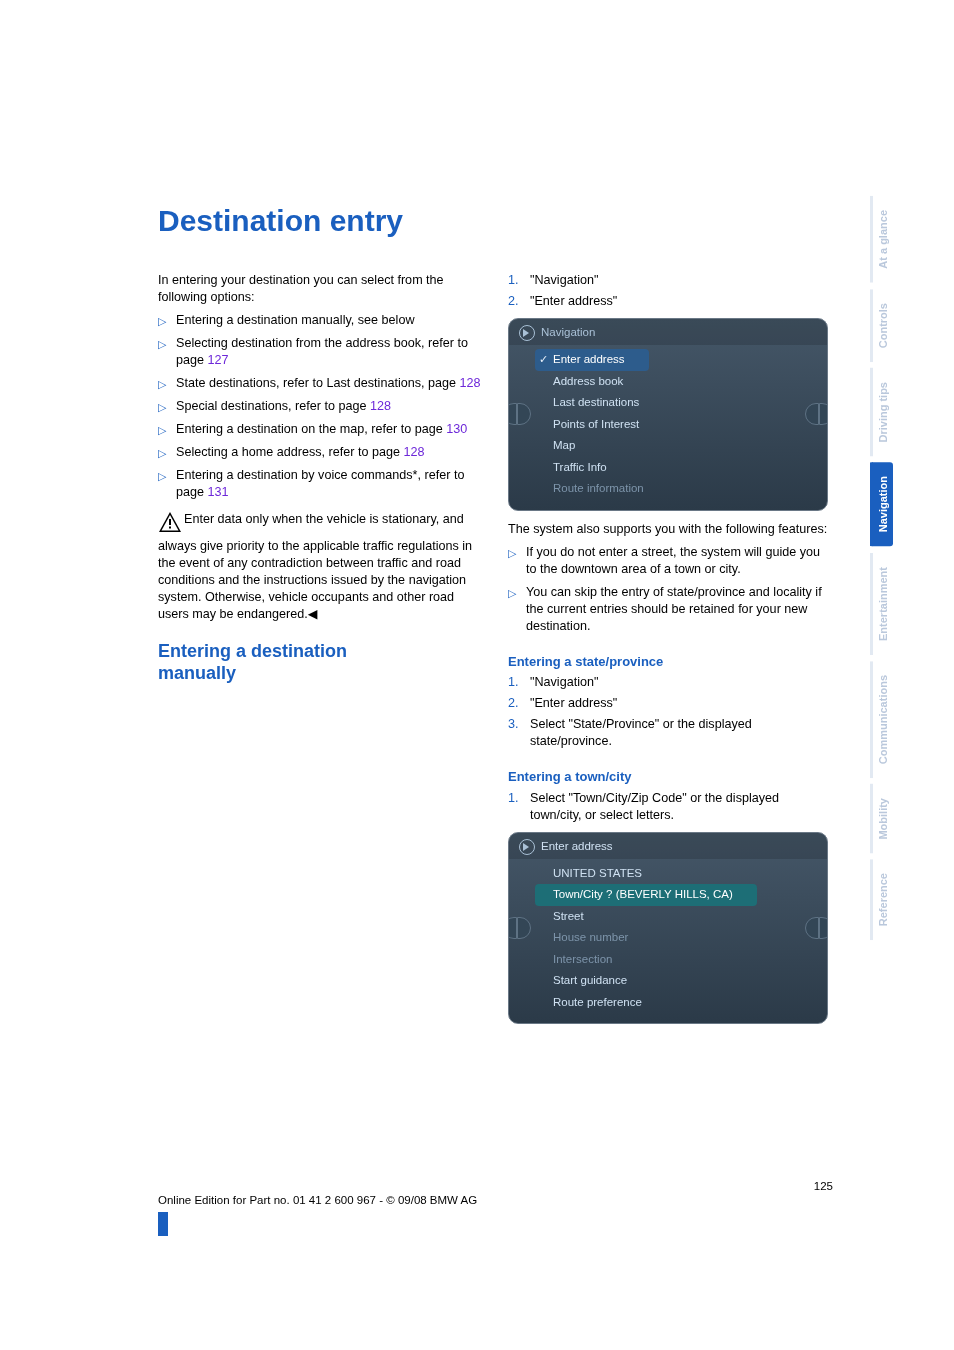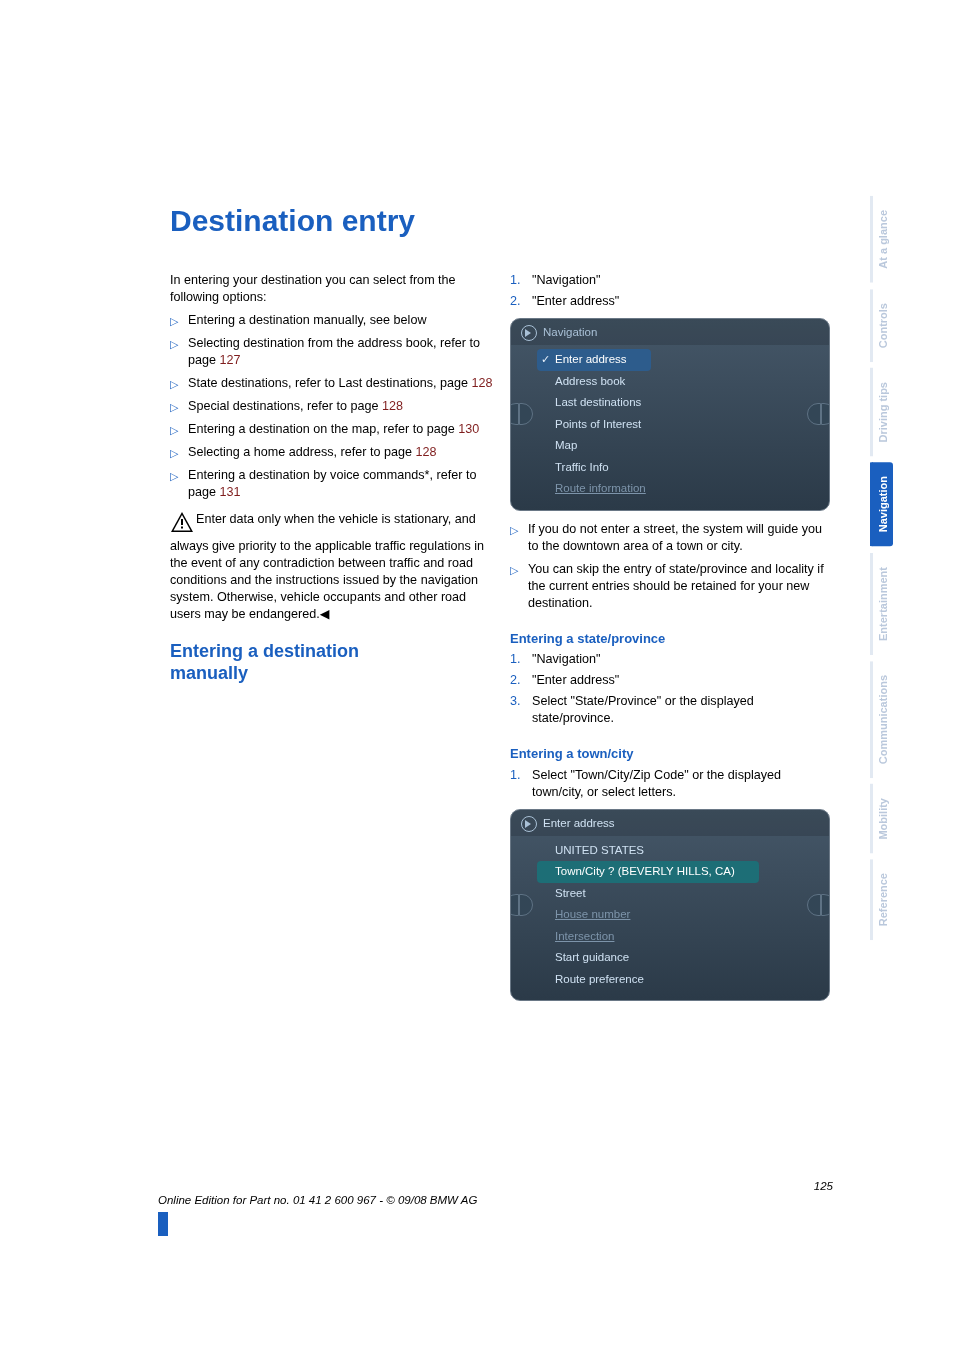--- a/index.html
+++ b/index.html
@@ -1,45 +1,45 @@
 <!DOCTYPE html>
 <html><head>
 <meta charset="utf-8">
 <style>
   * { box-sizing: border-box; margin: 0; padding: 0; }
   html, body { width: 954px; height: 1350px; background: #fff; font-family: Arial, Helvetica, sans-serif; color: #000; }
   .page { position: relative; width: 954px; height: 1350px; }
-  .content { position: absolute; left: 170px; top: 204px; width: 675px; }
+  .content { position: absolute; left: 158px; top: 204px; width: 675px; }
   .title { font-size: 30px; font-weight: bold; color: #1a5fbf; margin-bottom: 34px; }
-  .columns { display: flex; gap: 16px; }
+  .columns { display: flex; gap: 26px; }
   .col { width: 324px; font-size: 12.6px; line-height: 1.35; }
   .para { margin-bottom: 6px; }
   .bullets { list-style: none; margin-bottom: 10px; }
   .bullets li { position: relative; padding-left: 18px; margin-bottom: 6px; }
   .bullets li .tri { position: absolute; left: 0; top: 2px; color: #1a5fbf; font-size: 11px; }
-  .link { color: #7f1d1d; }
+  .link { color: #6d28d9; }
   .warn-row { margin-bottom: 10px; }
   .warn-icon { display: inline-block; vertical-align: top; margin-right: 2px; }
   .heading-blue { color: #1a5fbf; font-weight: bold; }
   .h2 { font-size: 18px; line-height: 1.2; margin-top: 18px; margin-bottom: 6px; }
   .h3 { font-size: 13px; margin-top: 18px; margin-bottom: 4px; }
   .numlist { list-style: none; margin-bottom: 8px; }
   .numlist li { position: relative; padding-left: 22px; margin-bottom: 4px; }
   .numlist li .num { position: absolute; left: 0; top: 0; color: #1a5fbf; }
   .idrive { width: 320px; border-radius: 10px; overflow: hidden; margin: 8px 0 10px 0;
             background: linear-gradient(#455768, #2b3a48); color: #fff; font-size: 11.5px;
             position: relative; border: 1px solid #6a7886; }
   .idrive .topbar { display: flex; align-items: center; gap: 6px; padding: 6px 10px 4px 10px;
                     color: #a9c0d6; background: rgba(0,0,0,0.15); }
   .idrive .items { padding: 4px 0 10px 26px; position: relative; }
   .idrive .item { padding: 3px 8px 3px 18px; color: #cfe1f2; position: relative; }
   .idrive .item.sel { background: #2d5c8c; border-radius: 4px; display: inline-block;
                       padding-right: 24px; color: #fff; }
   .idrive .check { position: absolute; left: 4px; top: 3px; color: #e8f1fb; font-size: 11px; }
-  .idrive .dim { color: #7d94aa; text-decoration: underline; }
+  .idrive .dim { color: #7d94aa; }
   .idrive .knobs { position: absolute; top: 50%; transform: translateY(-50%); display:flex; }
   .idrive .knob { width: 14px; height: 22px; background: #334656; border: 1px solid #5e7284; }
   .idrive .knob.left { border-radius: 12px 0 0 12px; }
   .idrive .knob.right { border-radius: 0 12px 12px 0; }
   .idrive .knobs.leftset { left: -6px; }
   .idrive .knobs.rightset { right: -6px; }
   .idrive2 .topbar { color: #cfe1f2; }
   .idrive2 .item.sel { background: #1d6e76; }
   .big-icon { width: 16px; height: 16px; border: 1.5px solid #a9c0d6; border-radius: 50%; position: relative; display:inline-block; }
   .big-icon::after { content:""; position:absolute; left:3px; top:3px; width:0; height:0;
@@ -47,21 +47,21 @@
 
   
   .tabs { position: absolute; right: 58px; top: 196px; width: 26px; }
   .tab { writing-mode: vertical-rl; transform: rotate(180deg); font-size: 11px; font-weight: bold;
          padding: 14px 4px; margin-bottom: 6px; border-radius: 3px 0 0 3px;
          background: #fff; color: #bac8dc; border-right: 3px solid #e2e9f2; }
   .tab.active { background: #1a5fbf; color: #fff; border-right-color: #1a5fbf; }
 
   
   .footer { position: absolute; left: 158px; width: 675px; top: 1180px; text-align: right;
-            font-size: 11.5px; color: #000; font-style: italic; }
+            font-size: 11.5px; color: #000; }
   .footer .pg { display: block; margin-bottom: 2px; }
   .footer .line { display: block; }
   .footer .mark { display: inline-block; width: 10px; height: 24px; background: #1a5fbf;
                   margin-top: 6px; }
   .footer-wrap { text-align: left; }
 </style>
 </head>
 <body>
 
 <div class="page">
@@ -117,20 +117,21 @@
             <span class="knob left"></span>
               <span class="knob right"></span>
           </div>
           <div class="topbar">
             <span class="big-icon"></span>
             <span>Navigation</span>
           </div>
           <div class="items" id="menu1-items"><div class="item sel"><span class="check">✓</span><span>Enter address</span></div><div class="item"><span>Address book</span></div><div class="item"><span>Last destinations</span></div><div class="item"><span>Points of Interest</span></div><div class="item"><span>Map</span></div><div class="item"><span>Traffic Info</span></div><div class="item dim"><span>Route information</span></div></div>
         </div>
 
+        <p class="para">The system also supports you with the following features:</p>
         <ul class="bullets" id="support-list">
             <li><span class="tri">▷</span><span>If you do not enter a street, the system will guide you to the downtown area of a town or city.</span></li>
             <li><span class="tri">▷</span><span>You can skip the entry of state/province and locality if the current entries should be retained for your new destination.</span></li>
           </ul>
 
         <div class="heading-blue h3">Entering a state/province</div>
         <ol class="numlist" id="steps-state">
             <li><span class="num">1.</span><span>"Navigation"</span></li>
             <li><span class="num">2.</span><span>"Enter address"</span></li>
             <li><span class="num">3.</span><span>Select "State/Province" or the displayed state/province.</span></li>

